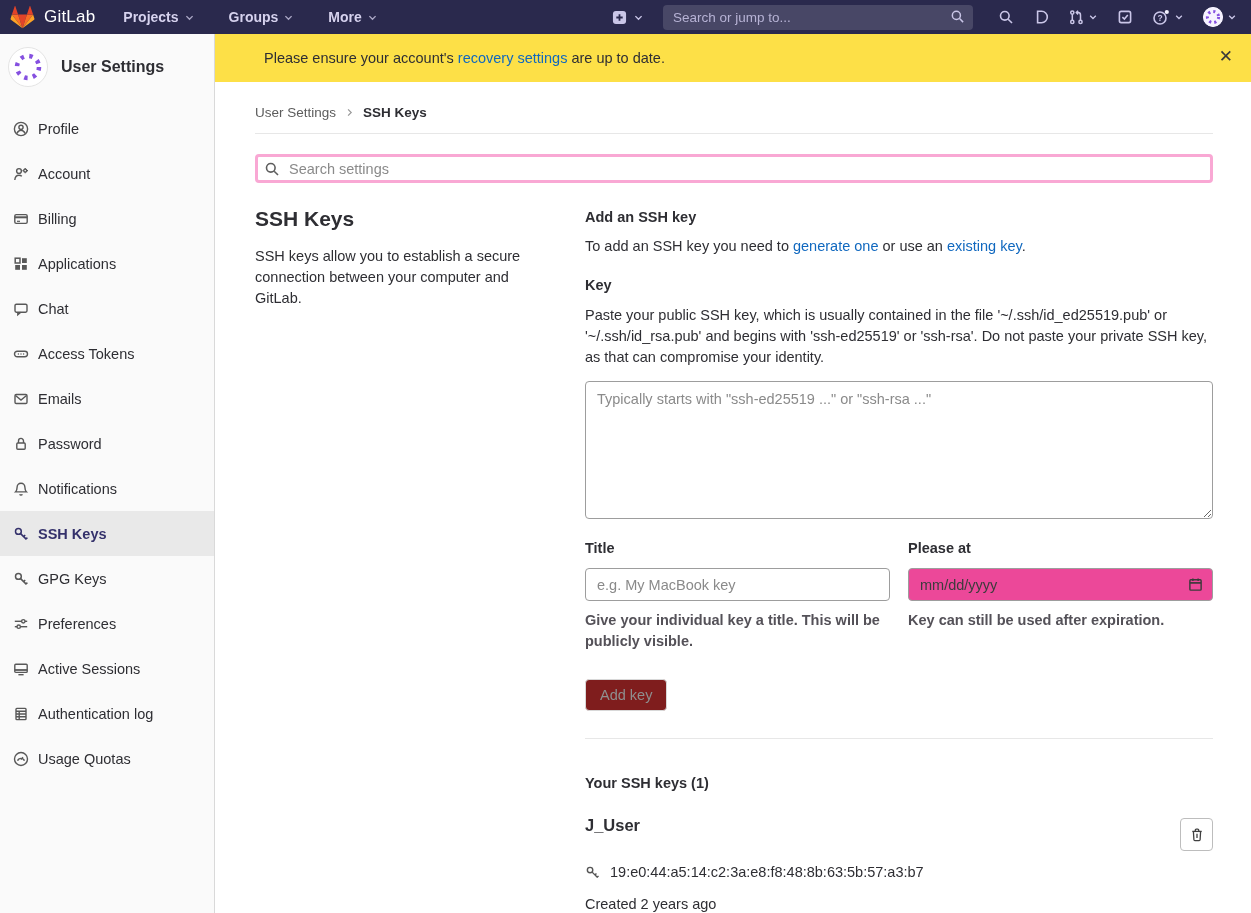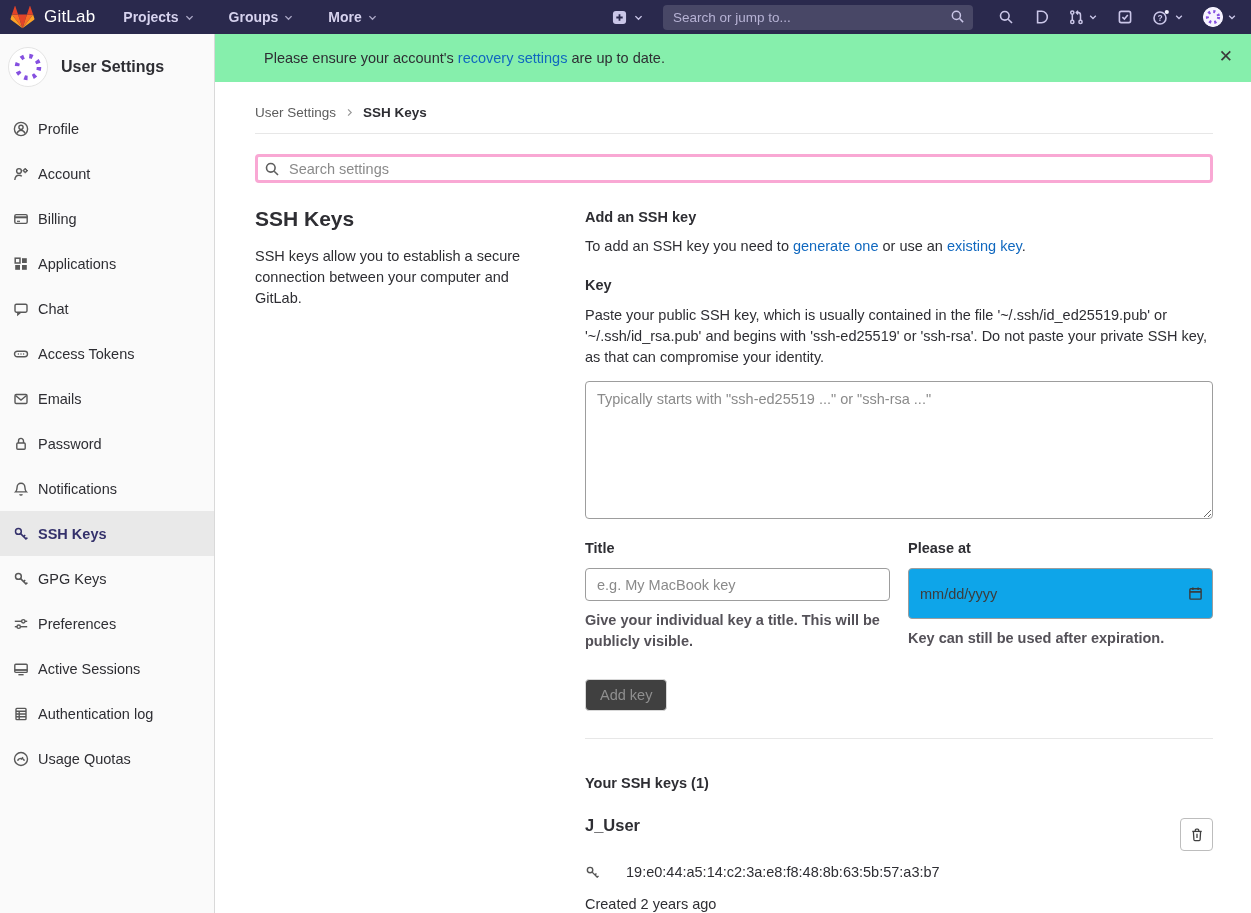--- a/index.html
+++ b/index.html
@@ -46,21 +46,21 @@
   .side-item { height:45px; display:flex; align-items:center; gap:9px; padding:0 13px; cursor:pointer; }
   .s-icon { color:#585858; width:16px; flex:none; }
   .s-label { font-size:14.5px; color:#2e2e33; }
   .side-item.active { background:#e9e9e9; }
   .side-item.active .s-label { color:#34316b; font-weight:700; }
   .side-item.active .s-icon { color:#34316b; }
 
   
   .content { flex:1; min-width:0; background:#fff; }
   .alert {
-    background:#86efac; min-height:48px; display:flex; align-items:center;
+    background:#fde047; min-height:48px; display:flex; align-items:center;
     padding:13px 44px 13px 49px; position:relative; font-size:14.5px; color:#2e2e33;
   }
   .alert a { color:#1068bf; }
   .alert-close {
     position:absolute; right:14px; top:10px; border:none; background:none;
     font-size:17px; color:#3a3a3a; cursor:pointer; line-height:1; padding:4px;
     font-family:"Liberation Sans", sans-serif;
   }
   .container { padding:12px 38px 20px 40px; }
 
@@ -98,41 +98,41 @@
 
   .form-grid { display:flex; gap:18px; margin-top:18px; }
   .field { flex:1; min-width:0; }
   .text-input {
     width:100%; height:33px; border:1px solid #9d9d9d; border-radius:4px;
     padding:0 11px; font-size:14.5px; color:#2e2e33; outline:none;
     font-family:"Liberation Sans", sans-serif;
   }
   .text-input::placeholder { color:#8a8a8a; }
   .date-input {
-    height:51px; border:1px solid #9d9d9d; border-radius:4px; background:#0ea5e9;
+    height:33px; border:1px solid #9d9d9d; border-radius:4px; background:#ec4899;
     display:flex; align-items:center; justify-content:space-between; padding:0 9px 0 11px;
     color:#3c3c3c; cursor:text;
   }
   .hint { font-size:14.5px; color:#545158; margin:9px 0 0; line-height:21px;font-weight:bold; }
 
   .btn-add {
-    margin-top:27px; background:#404040; border:1px solid #d8d8d8; border-radius:4px;
+    margin-top:27px; background:#7f1d1d; border:1px solid #d8d8d8; border-radius:4px;
     color:#8f8f8f; font-size:14.5px; padding:7px 14px; cursor:pointer;
     font-family:"Liberation Sans", sans-serif;
   }
   .divider { border:none; border-top:1px solid #e7e7e7; margin:27px 0 0; }
   .keys-heading { font-size:14.5px; font-weight:700; margin:36px 0 25px; }
 
   .key-head { display:flex; justify-content:space-between; align-items:flex-start; }
   .key-name { font-size:16.5px; font-weight:700; }
   .btn-delete {
     width:33px; height:33px; border:1px solid #bdbdbd; border-radius:4px; background:#fff;
     display:flex; align-items:center; justify-content:center; cursor:pointer; margin-top:2px;
   }
-  .key-fp { display:flex; align-items:center; gap:26px; margin-top:13px; }
+  .key-fp { display:flex; align-items:center; gap:10px; margin-top:13px; }
   .key-meta { margin:16px 0 0; }
 </style>
 </head>
 <body>
 
 <header class="navbar">
   <a class="logo">
     <span>
       <svg width="25" height="24" viewBox="0 0 36 36">
         <path fill="#e24329" d="M18 34.7L11.4 14.4h13.2z"></path>

